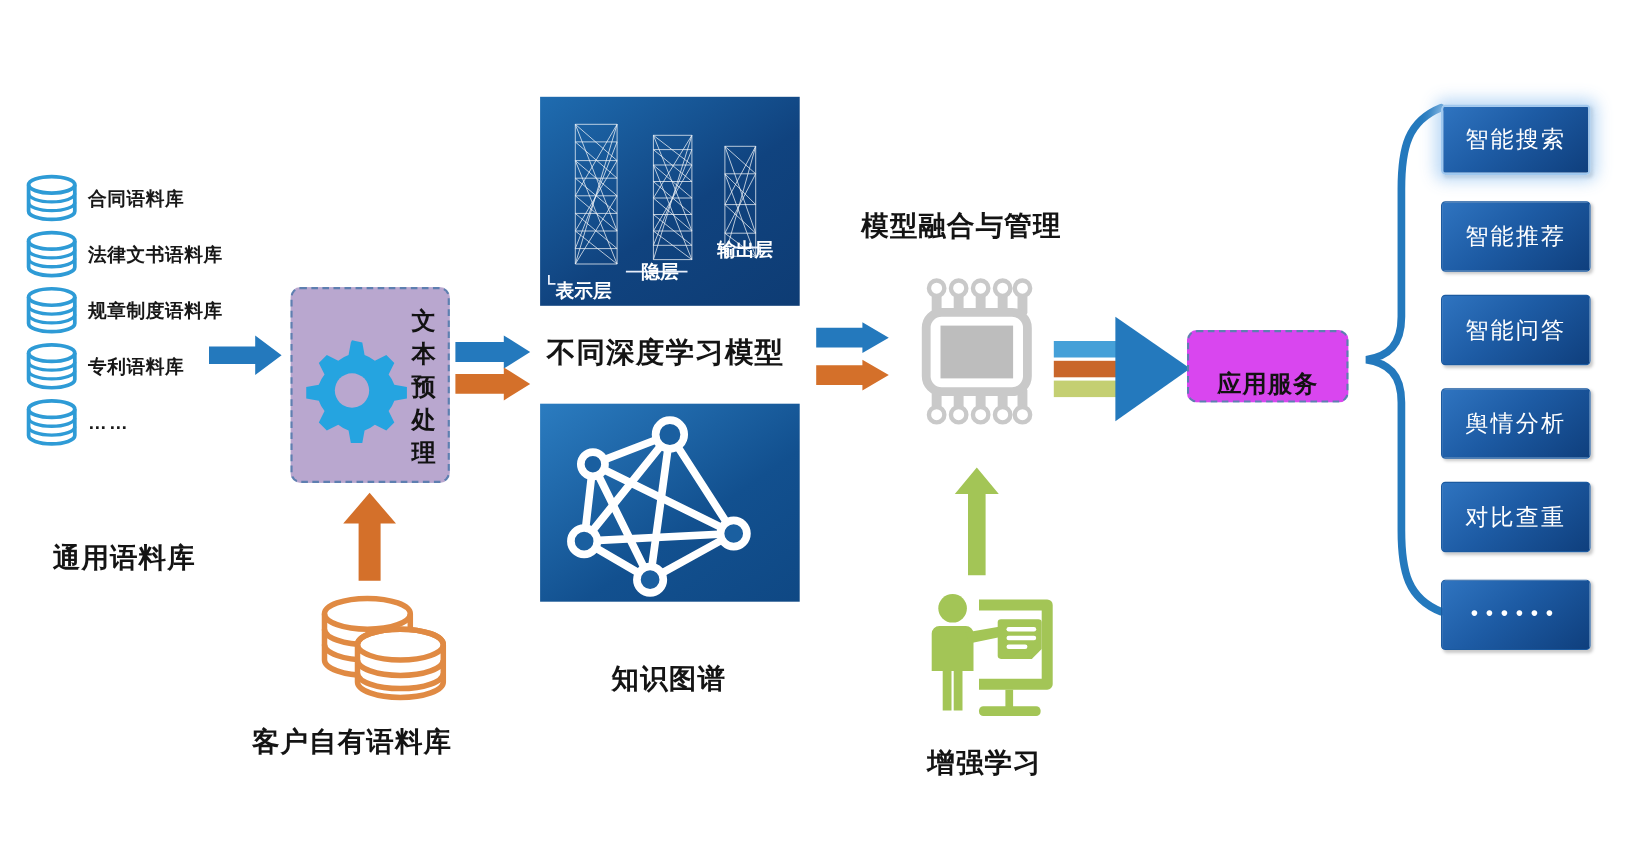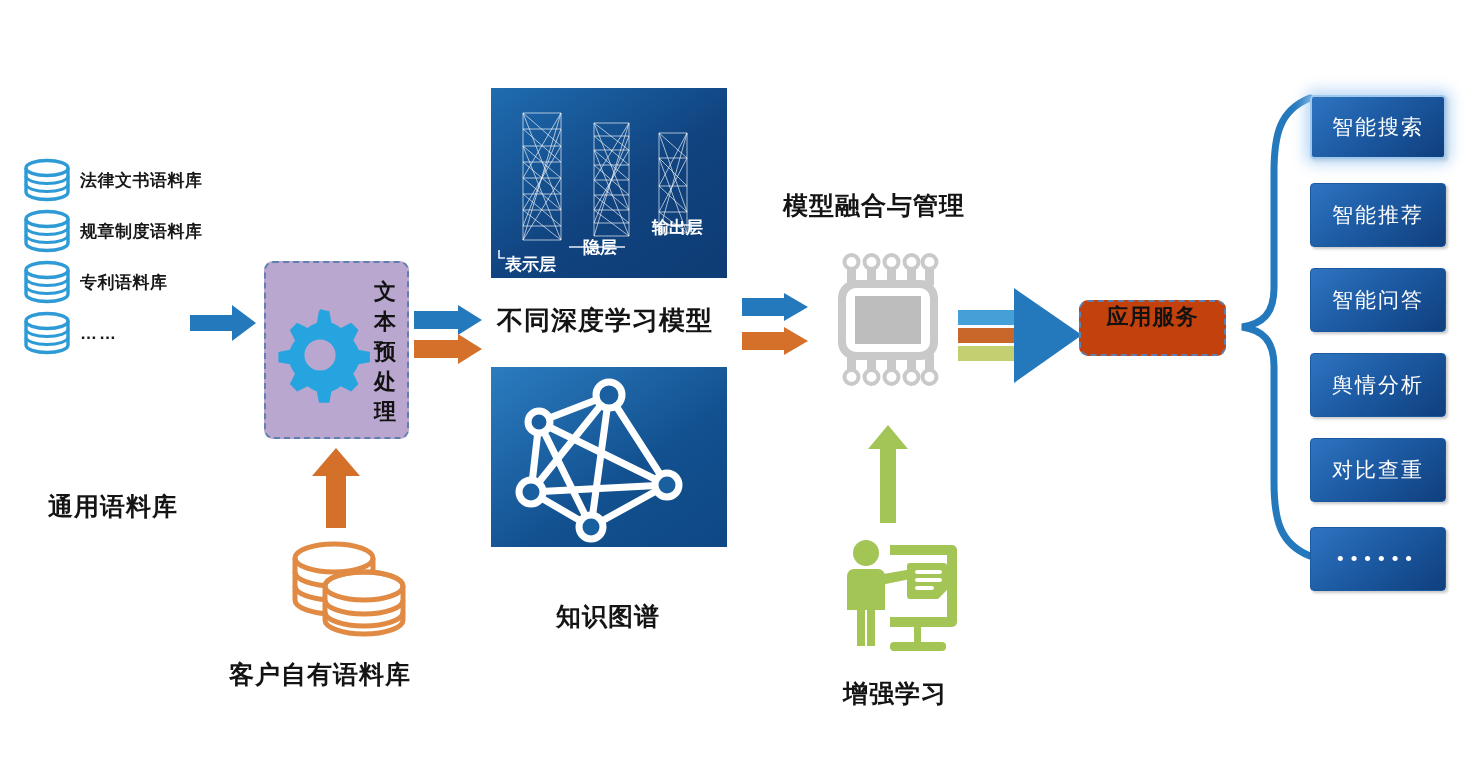--- a/index.html
+++ b/index.html
@@ -35,23 +35,23 @@
     box-sizing:border-box;
     display:flex;align-items:center;justify-content:flex-start;
   }
   #preprocess-box .gear{margin-top:10px;}
   #preprocess-label{
     font-size:22px;font-weight:bold;color:#121212;margin-top:4px;letter-spacing:1px;
   }
 
   
   #appservice-box{
-    left:1079px;top:300px;width:147px;height:56px;
-    background:#c2410c;border:2px dashed #5e7fb0;border-radius:9px;
-    box-sizing:border-box;display:flex;align-items:flex-start;justify-content:center;
+    left:1079px;top:300px;width:147px;height:66px;
+    background:#d946ef;border:2px dashed #5e7fb0;border-radius:9px;
+    box-sizing:border-box;display:flex;align-items:flex-end;justify-content:center;
   }
   #appservice-label{font-size:22px;font-weight:bold;color:#121212;letter-spacing:1px;}
 
   
   .panel{
     border:0;overflow:hidden;position:absolute;
   }
   #nn-panel{left:491px;top:88px;width:236px;height:190px;
      background:linear-gradient(145deg,#1f6cb0 0%,#10437f 55%,#0e3c74 100%);}
   #kg-panel{left:491px;top:367px;width:236px;height:180px;
@@ -82,20 +82,31 @@
   #cap-fusion{left:783px;top:189px;font-size:25px;}
   #cap-rl{left:843px;top:677px;font-size:25px;}
 
   svg{display:block;overflow:visible;}
 </style>
 </head>
 <body>
 
 <div class="abs" id="corpus-list">
 
+  <div class="corpus-row">
+    <span class="cyl">
+      <svg width="50" height="46" viewBox="0 0 50 46">
+        <ellipse cx="25" cy="10" rx="21" ry="7.5" fill="none" stroke="#2e9bd6" stroke-width="3.4"></ellipse>
+        <path d="M4 10 V34 A21 7.5 0 0 0 46 34 V10" fill="none" stroke="#2e9bd6" stroke-width="3.4"></path>
+        <path d="M4 18 A21 7.5 0 0 0 46 18" fill="none" stroke="#2e9bd6" stroke-width="3"></path>
+        <path d="M4 26 A21 7.5 0 0 0 46 26" fill="none" stroke="#2e9bd6" stroke-width="3"></path>
+      </svg>
+    </span>
+    <span class="corpus-label">合同语料库</span>
+  </div>
 
   <div class="corpus-row">
     <span class="cyl">
       <svg width="50" height="46" viewBox="0 0 50 46">
         <ellipse cx="25" cy="10" rx="21" ry="7.5" fill="none" stroke="#2e9bd6" stroke-width="3.4"></ellipse>
         <path d="M4 10 V34 A21 7.5 0 0 0 46 34 V10" fill="none" stroke="#2e9bd6" stroke-width="3.4"></path>
         <path d="M4 18 A21 7.5 0 0 0 46 18" fill="none" stroke="#2e9bd6" stroke-width="3"></path>
         <path d="M4 26 A21 7.5 0 0 0 46 26" fill="none" stroke="#2e9bd6" stroke-width="3"></path>
       </svg>
     </span>

